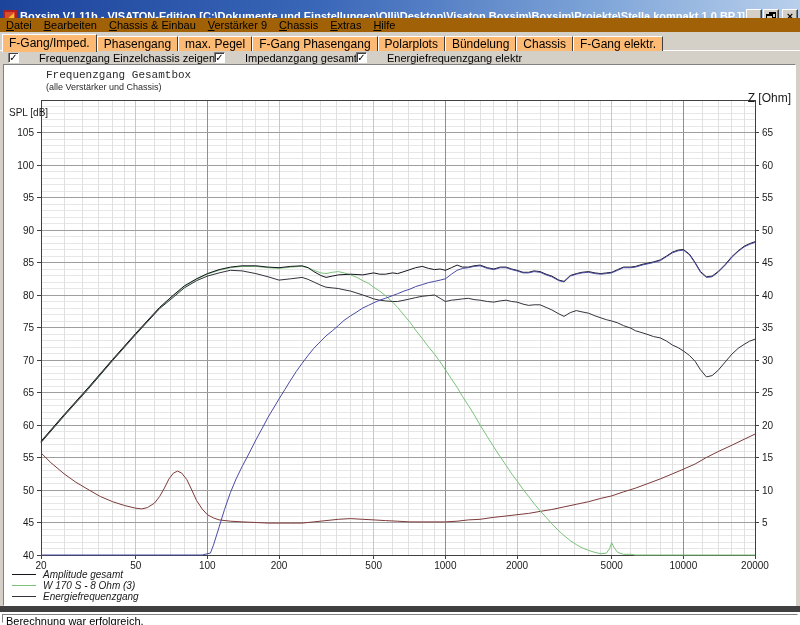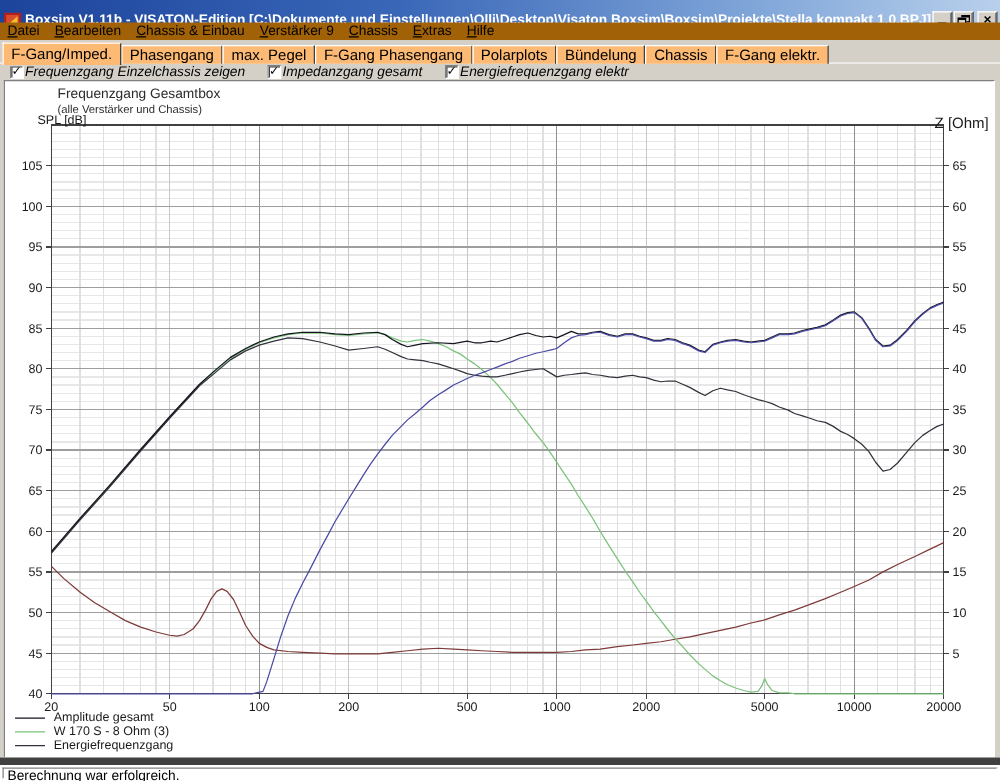--- a/index.html
+++ b/index.html
@@ -45,36 +45,36 @@
   .tab.active{z-index:3;height:17px;line-height:17px;margin-top:0;margin-bottom:-1px;box-shadow:0 1px 0 #d4d0c8;}
   
   .cbrow{position:absolute;left:0;top:51px;width:800px;height:13px;background:#d4d0c8;}
   .cbitem{position:absolute;top:0;display:flex;align-items:center;height:13px;}
   .cbbox{
     width:11px;height:11px;background:#fff;box-sizing:border-box;
     border:1px solid;border-color:#808080 #fff #fff #808080;
     box-shadow:inset 1px 1px 0 #404040;
     font-size:10px;line-height:9px;text-align:center;color:#000;
   }
-  .cblabel{margin-left:1px;white-space:nowrap;font-style:italic;}
+  .cblabel{margin-left:20px;white-space:nowrap;}
   
   .chartpanel{
     position:absolute;left:3px;top:64px;width:791px;height:540px;background:#fff;
     border:1px solid;border-color:#808080 #fff #fff #808080;box-sizing:content-box;
   }
-  .chart-title{position:absolute;left:42px;top:4px;font-size:11px;color:#2b2b2b;}
+  .chart-title{position:absolute;left:42px;top:4px;font-size:11px;color:#2b2b2b;font-family:Liberation Mono, monospace;}
   .chart-subtitle{position:absolute;left:42px;top:17px;font-size:9px;color:#2b2b2b;}
-  .ylabel-left{position:absolute;left:5px;top:26px;font-size:10px;color:#1a1a1a;margin-left:21px;}
+  .ylabel-left{position:absolute;left:5px;top:42px;font-size:10px;color:#1a1a1a;}
   .ylabel-right{position:absolute;right:4px;top:26px;font-size:12px;color:#1a1a1a;}
   .chart-svg{position:absolute;left:0;top:0;}
   
   .legend-col{position:absolute;top:504px;}
   .legend-col.c0{left:8px;}
   .legend-col.c1{left:402px;}
-  .legend-item{display:flex;align-items:center;height:11px;font-size:10px;color:#1a1a1a;white-space:nowrap;}
+  .legend-item{display:flex;align-items:center;height:11px;font-size:10px;color:#1a1a1a;white-space:nowrap;font-style:italic;}
   .legend-line{width:24px;height:0;margin-right:7px;border-top-width:1px;border-top-style:solid;}
   
   .statusbar{position:absolute;left:0;bottom:0;width:800px;height:19px;background:#ffffff;border-top:6px solid #404040;box-sizing:border-box;}
   .statusinner{
     position:absolute;left:2px;top:2px;right:2px;bottom:2px;
     border:1px solid;border-color:#808080 #fff #fff #808080;
     line-height:13px;padding-left:3px;font-size:11px;color:#000;
   }
 </style>
 </head>

